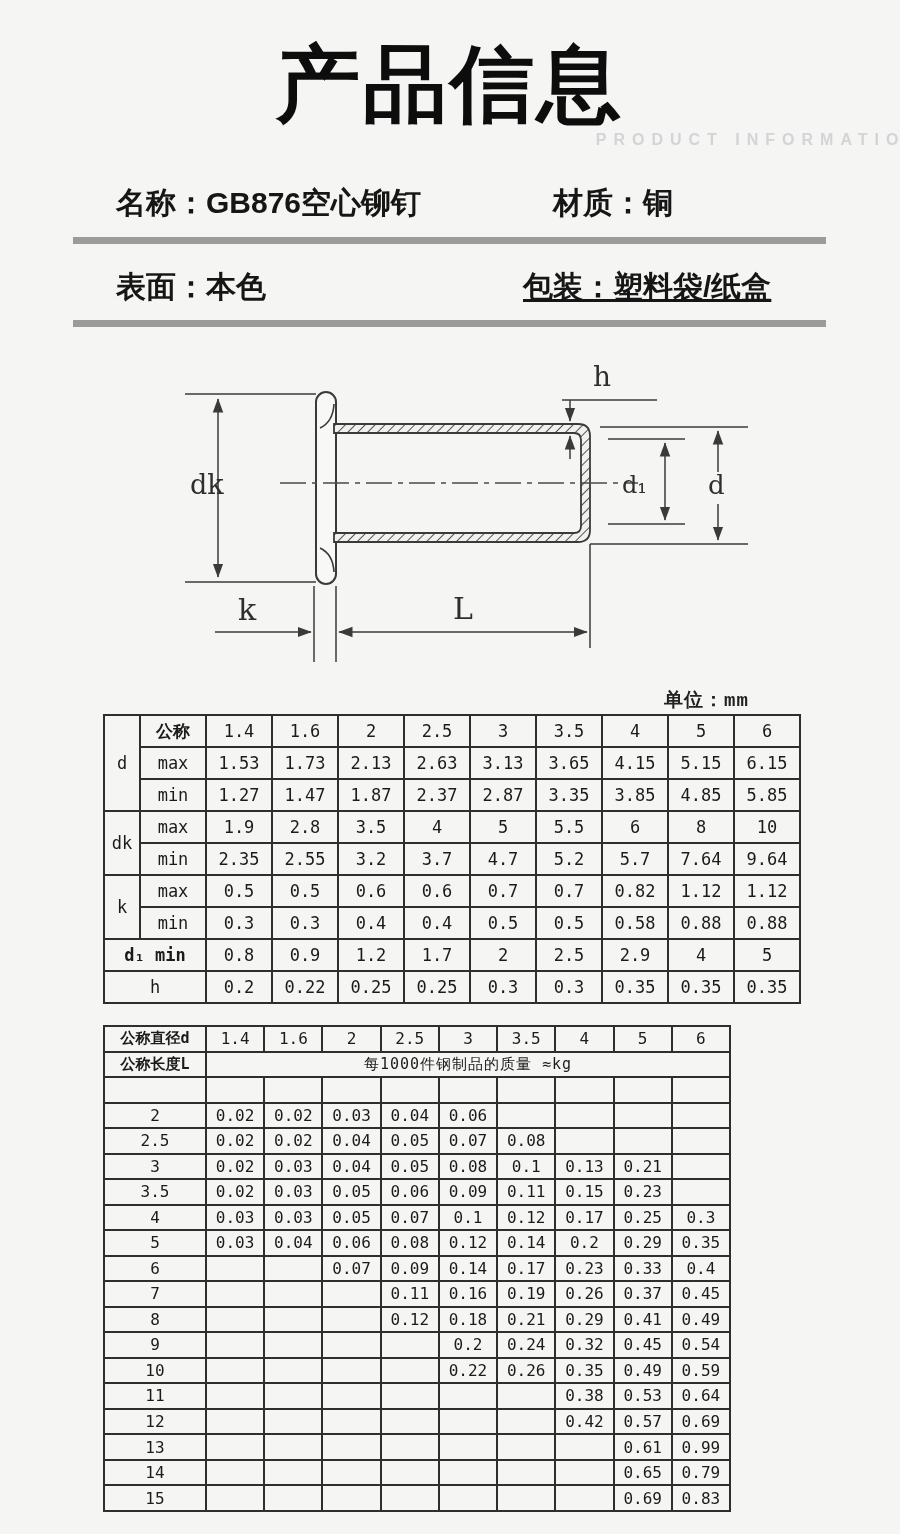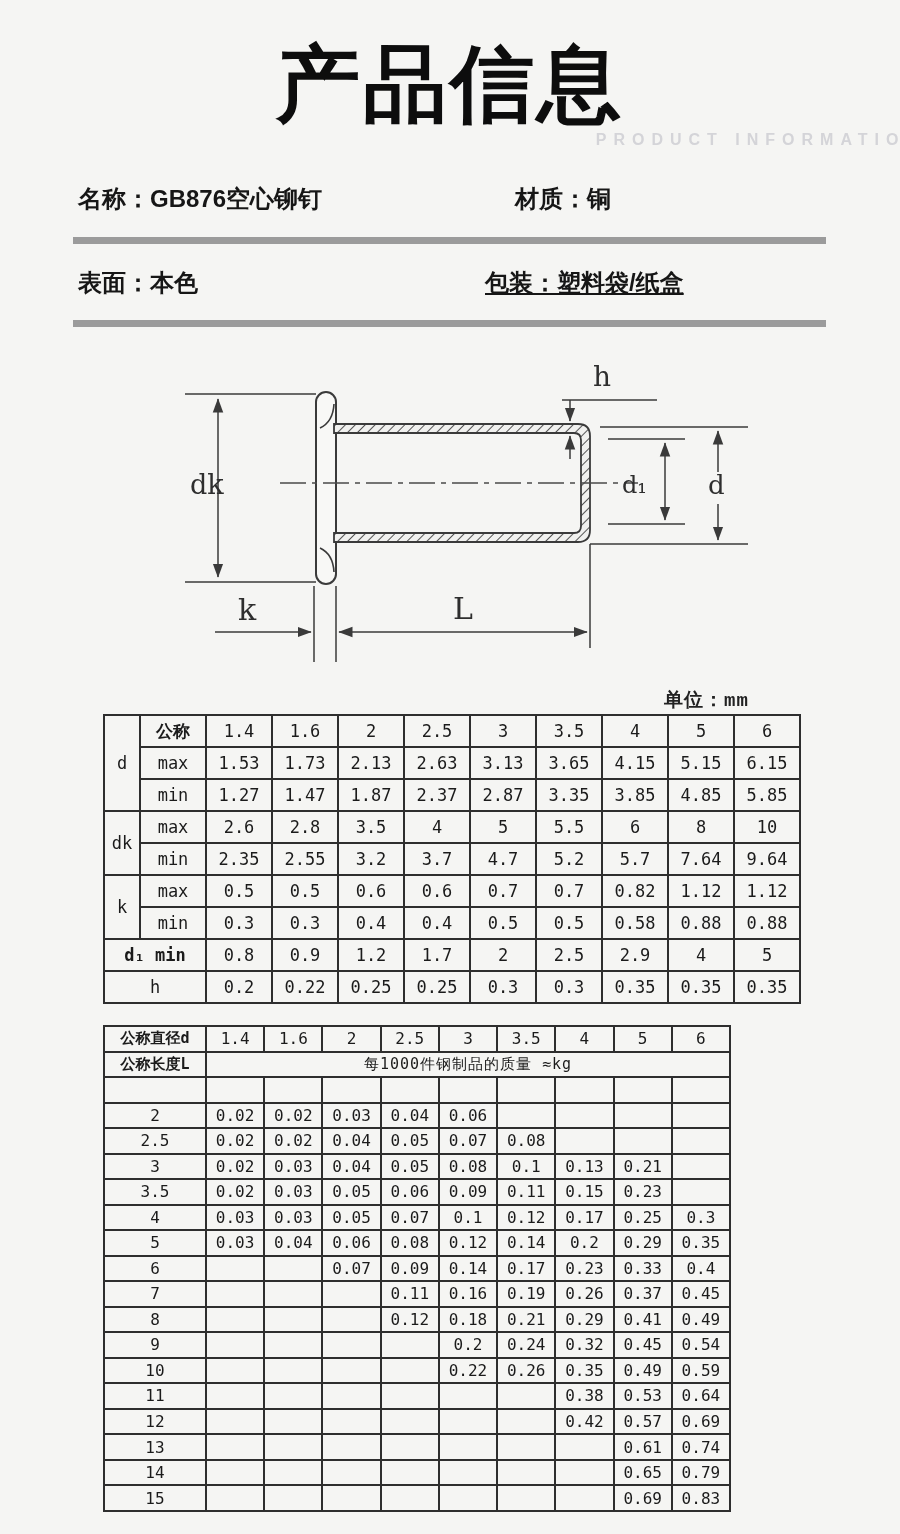--- a/index.html
+++ b/index.html
@@ -13,21 +13,21 @@
     position:absolute; top:38px; left:0; width:900px;
     text-align:center; font-size:84px; font-weight:700;
     letter-spacing:3px; color:#0d0d0d; line-height:1.1; margin:0;
   }
   .subtitle{
     position:absolute; top:131px; left:0; width:900px;
     text-align:right; font-size:16px; font-weight:600;
     letter-spacing:7px; color:#d4d4d8;margin-left:24px;
   }
   
-  .info-item{position:absolute; font-size:24px; font-weight:600; color:#161616; white-space:nowrap;}
+  .info-item{position:absolute; font-size:30px; font-weight:600; color:#161616; white-space:nowrap;margin-left:38px;}
   .info-name{left:78px; top:183px;}
   .info-material{left:515px; top:183px;}
   .info-surface{left:78px; top:267px;}
   .info-packaging{left:485px; top:267px;text-decoration:underline;}
   .divider{position:absolute; left:73px; width:753px; height:7px; background:#9b9b9b;}
   .divider-1{top:237px;}
   .divider-2{top:320px;}
   
   .drawing{position:absolute; left:170px; top:352px; width:600px; height:330px;}
   .drawing text{font-family:"DejaVu Serif",serif; fill:#2e2e2e;}
@@ -184,21 +184,21 @@
           <td class="">2.37</td>
           <td class="">2.87</td>
           <td class="">3.35</td>
           <td class="">3.85</td>
           <td class="">4.85</td>
           <td class="">5.85</td>
         </tr>
         <tr>
           <td class="rowhead" rowspan="2">dk</td>
           <td class="">max</td>
-          <td class="">2.6</td>
+          <td class="">1.9</td>
           <td class="">2.8</td>
           <td class="">3.5</td>
           <td class="">4</td>
           <td class="">5</td>
           <td class="">5.5</td>
           <td class="">6</td>
           <td class="">8</td>
           <td class="">10</td>
         </tr>
         <tr>
@@ -466,21 +466,21 @@
         <tr>
           <td class="">13</td>
           <td class=""></td>
           <td class=""></td>
           <td class=""></td>
           <td class=""></td>
           <td class=""></td>
           <td class=""></td>
           <td class=""></td>
           <td class="">0.61</td>
-          <td class="">0.74</td>
+          <td class="">0.99</td>
         </tr>
         <tr>
           <td class="">14</td>
           <td class=""></td>
           <td class=""></td>
           <td class=""></td>
           <td class=""></td>
           <td class=""></td>
           <td class=""></td>
           <td class=""></td>

